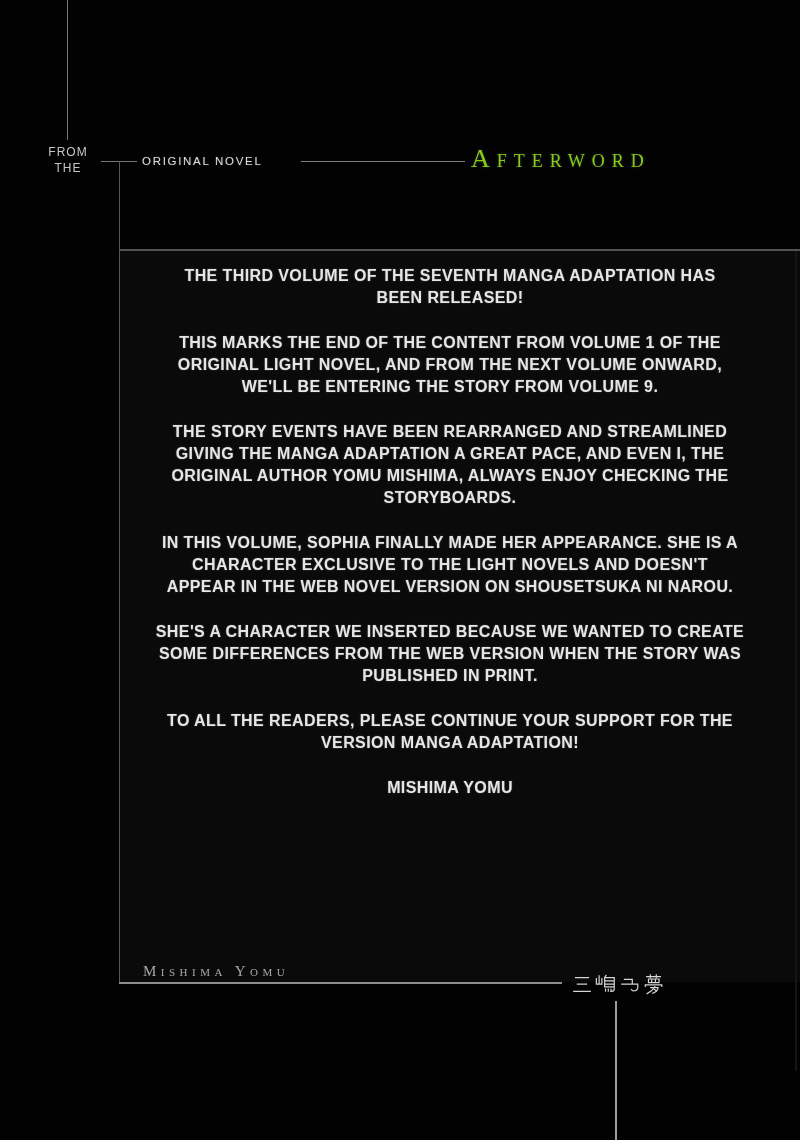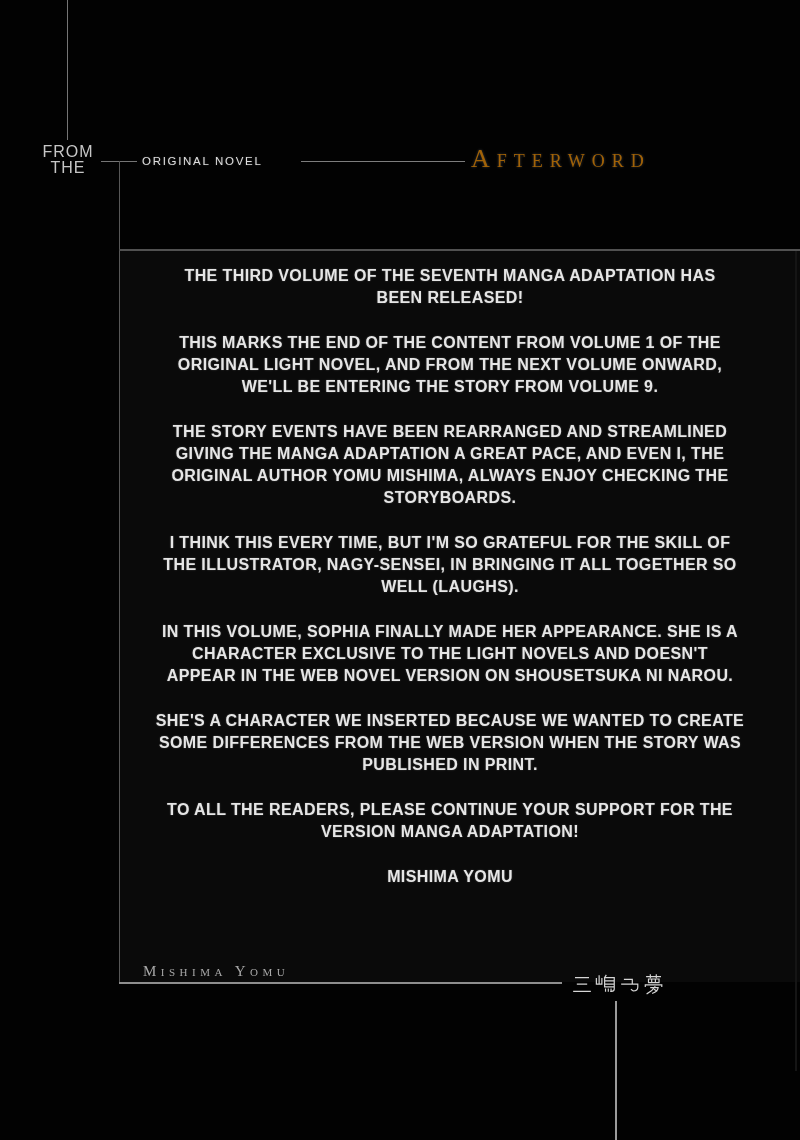--- a/index.html
+++ b/index.html
@@ -10,25 +10,25 @@
   .corner-tick{left:101px;top:161px;width:36px;height:1px;background:#757575;}
   .box-vline{left:119px;top:161px;width:1px;height:822px;background:#575757;}
   .mid-rule{left:301px;top:161px;width:164px;height:1px;background:#7d7d7d;}
   .top-sep{left:119px;top:249px;width:681px;height:2px;background:#515151;}
   .bottom-sep{left:119px;top:982px;width:443px;height:2px;background:#8e8e8e;}
   .vline-bottom{left:615px;top:1001px;width:2px;height:139px;background:#9b9b9b;}
   .right-edge{left:795px;top:251px;width:2px;height:820px;background:#151515;}
   .content-bg{position:absolute;left:120px;top:251px;width:680px;height:731px;background:#0a0a0a;}
 
   .from-label{position:absolute;left:34px;top:144px;width:68px;text-align:center;
-      font-size:16px;line-height:16px;letter-spacing:1px;color:#c6c6c6;white-space:pre-line;}
+      font-size:12px;line-height:16px;letter-spacing:1px;color:#c6c6c6;white-space:pre-line;}
   .author-label{position:absolute;left:142px;top:155px;font-size:11.5px;letter-spacing:1.7px;
       color:#dedede;text-shadow:0 0 2px rgba(220,220,220,.25);}
   .title{position:absolute;left:471px;top:144px;font-family:"Liberation Serif",serif;
-      font-variant:small-caps;font-size:26px;line-height:30px;letter-spacing:7px;color:#a16207;
+      font-variant:small-caps;font-size:26px;line-height:30px;letter-spacing:7px;color:#84cc16;
       text-shadow:0 0 3px rgba(200,200,200,.3);}
 
   .letter{position:absolute;left:130px;top:265px;width:640px;text-align:center;
       font-size:16px;line-height:22px;letter-spacing:.4px;color:#e6e6e6;
       text-shadow:0 0 2px rgba(230,230,230,.28);}
   .letter p{margin:0 0 23px 0;white-space:pre-line;font-weight:bold;}
   .letter p.sig{margin-bottom:0;}
 
   .watermark{position:absolute;left:143px;top:963px;font-family:"Liberation Serif",serif;
       font-variant:small-caps;font-size:15px;letter-spacing:4.5px;color:#a8a8a8;}
@@ -59,23 +59,20 @@
   <div class="letter">
     <p>THE THIRD VOLUME OF THE SEVENTH MANGA ADAPTATION HAS
 BEEN RELEASED!</p>
     <p>THIS MARKS THE END OF THE CONTENT FROM VOLUME 1 OF THE
 ORIGINAL LIGHT NOVEL, AND FROM THE NEXT VOLUME ONWARD,
 WE'LL BE ENTERING THE STORY FROM VOLUME 9.</p>
     <p>THE STORY EVENTS HAVE BEEN REARRANGED AND STREAMLINED
 GIVING THE MANGA ADAPTATION A GREAT PACE, AND EVEN I, THE
 ORIGINAL AUTHOR YOMU MISHIMA, ALWAYS ENJOY CHECKING THE
 STORYBOARDS.</p>
-    <p>I THINK THIS EVERY TIME, BUT I'M SO GRATEFUL FOR THE SKILL OF
-THE ILLUSTRATOR, NAGY-SENSEI, IN BRINGING IT ALL TOGETHER SO
-WELL (LAUGHS).</p>
     <p>IN THIS VOLUME, SOPHIA FINALLY MADE HER APPEARANCE. SHE IS A
 CHARACTER EXCLUSIVE TO THE LIGHT NOVELS AND DOESN'T
 APPEAR IN THE WEB NOVEL VERSION ON SHOUSETSUKA NI NAROU.</p>
     <p>SHE'S A CHARACTER WE INSERTED BECAUSE WE WANTED TO CREATE
 SOME DIFFERENCES FROM THE WEB VERSION WHEN THE STORY WAS
 PUBLISHED IN PRINT.</p>
     <p>TO ALL THE READERS, PLEASE CONTINUE YOUR SUPPORT FOR THE
 VERSION MANGA ADAPTATION!</p>
     <p class="sig">MISHIMA YOMU</p>
   </div>

